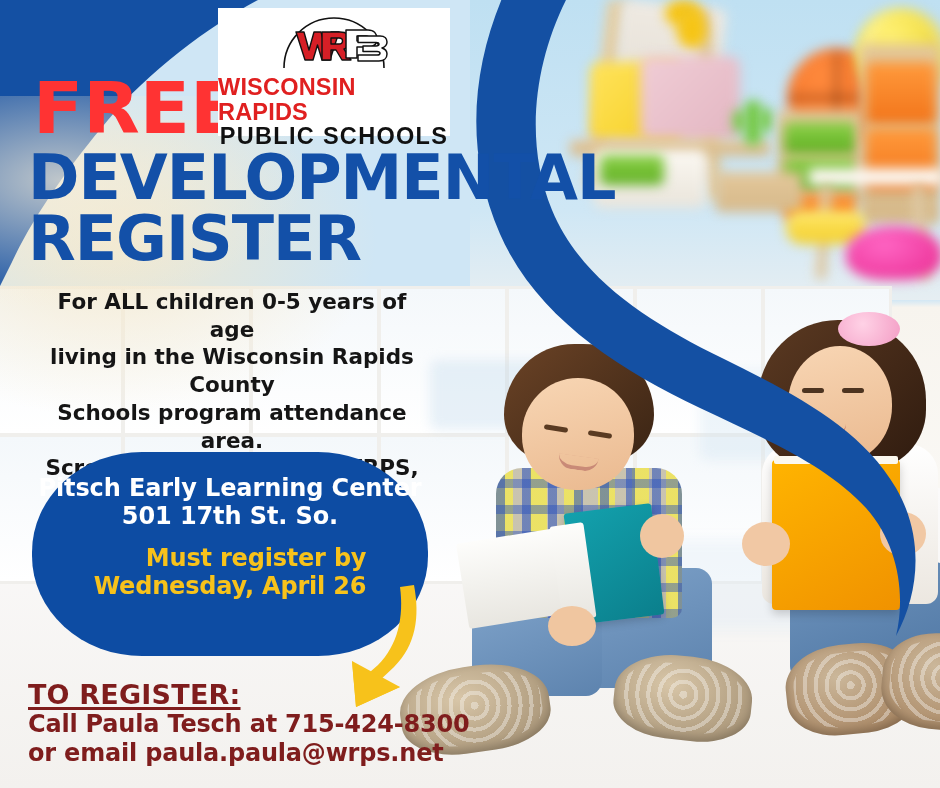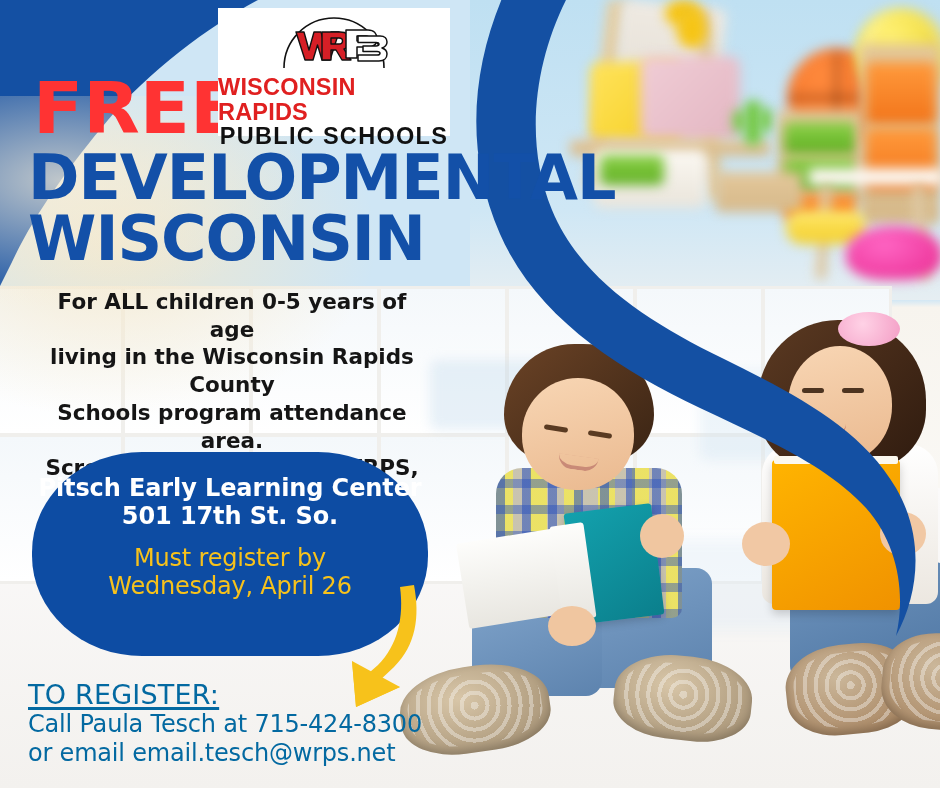--- a/index.html
+++ b/index.html
@@ -269,42 +269,43 @@
     font-family: "DejaVu Sans", sans-serif;
     font-weight: bold;
     font-size: 24px;
     line-height: 1.16;
     letter-spacing: -.1px;
   }
   .blob-register {
     margin-top: 13px;
     color: #f7c21b;
     font-family: "DejaVu Sans", sans-serif;
-    font-weight: normal;
+    font-weight: bold;
     font-size: 24px;
     line-height: 1.17;
     letter-spacing: -.2px;
+    text-align: right;
   }
 
   
   .arrow {
     position: absolute;
     left: 316px; top: 583px;
     width: 130px; height: 130px;
     z-index: 27;
   }
 
   
   .register-block {
     position: absolute;
     left: 28px; top: 680px;
     z-index: 25;
-    color: #0369a1;
-    font-family: "DejaVu Sans", sans-serif;
-    font-weight: normal;
+    color: #7f1d1d;
+    font-family: "DejaVu Sans", sans-serif;
+    font-weight: bold;
   }
   .reg-title {
     font-size: 27px;
     line-height: 1.12;
     text-decoration: underline;
     text-underline-offset: 3px;
     text-decoration-thickness: 3px;
     letter-spacing: .2px;
   }
   .reg-line {
@@ -459,21 +460,21 @@
     </div>
     <div class="logo-rule"></div>
     <div class="logo-line1">WISCONSIN RAPIDS</div>
     <div class="logo-line2">PUBLIC SCHOOLS</div>
     <div class="logo-underline"></div>
   </div>
 
   <div class="free">FREE</div>
   <div class="headline">
     <div>DEVELOPMENTAL</div>
-    <div>WISCONSIN</div>
+    <div>REGISTER</div>
   </div>
 
   <div class="body-copy">
     <div>For ALL children 0-5 years of age</div>
     <div>living in the Wisconsin Rapids County</div>
     <div>Schools program attendance area.</div>
     <div>Screenings provided by WRPS, Wood</div>
     <div>County Head Start, and Wood</div>
     <div>County Birth to Three program.</div>
   </div>
@@ -493,16 +494,16 @@
 
   <svg class="arrow" viewBox="0 0 130 130">
     <path d="M98,2 C104,34 100,62 78,84 L62,99 L84,104 L40,124 L36,78 L46,96 L62,82
              C82,62 88,34 84,4 Z" fill="#f7c21b"></path>
     <path d="M36,78 L84,104 L40,124 Z" fill="#f7c21b"></path>
   </svg>
 
   <div class="register-block">
     <div class="reg-title">TO REGISTER:</div>
     <div class="reg-line">Call Paula Tesch at 715-424-8300</div>
-    <div class="reg-line">or email email.tesch@wrps.net</div>
+    <div class="reg-line">or email paula.paula@wrps.net</div>
   </div>
 
 </div>
 
 </body></html>

